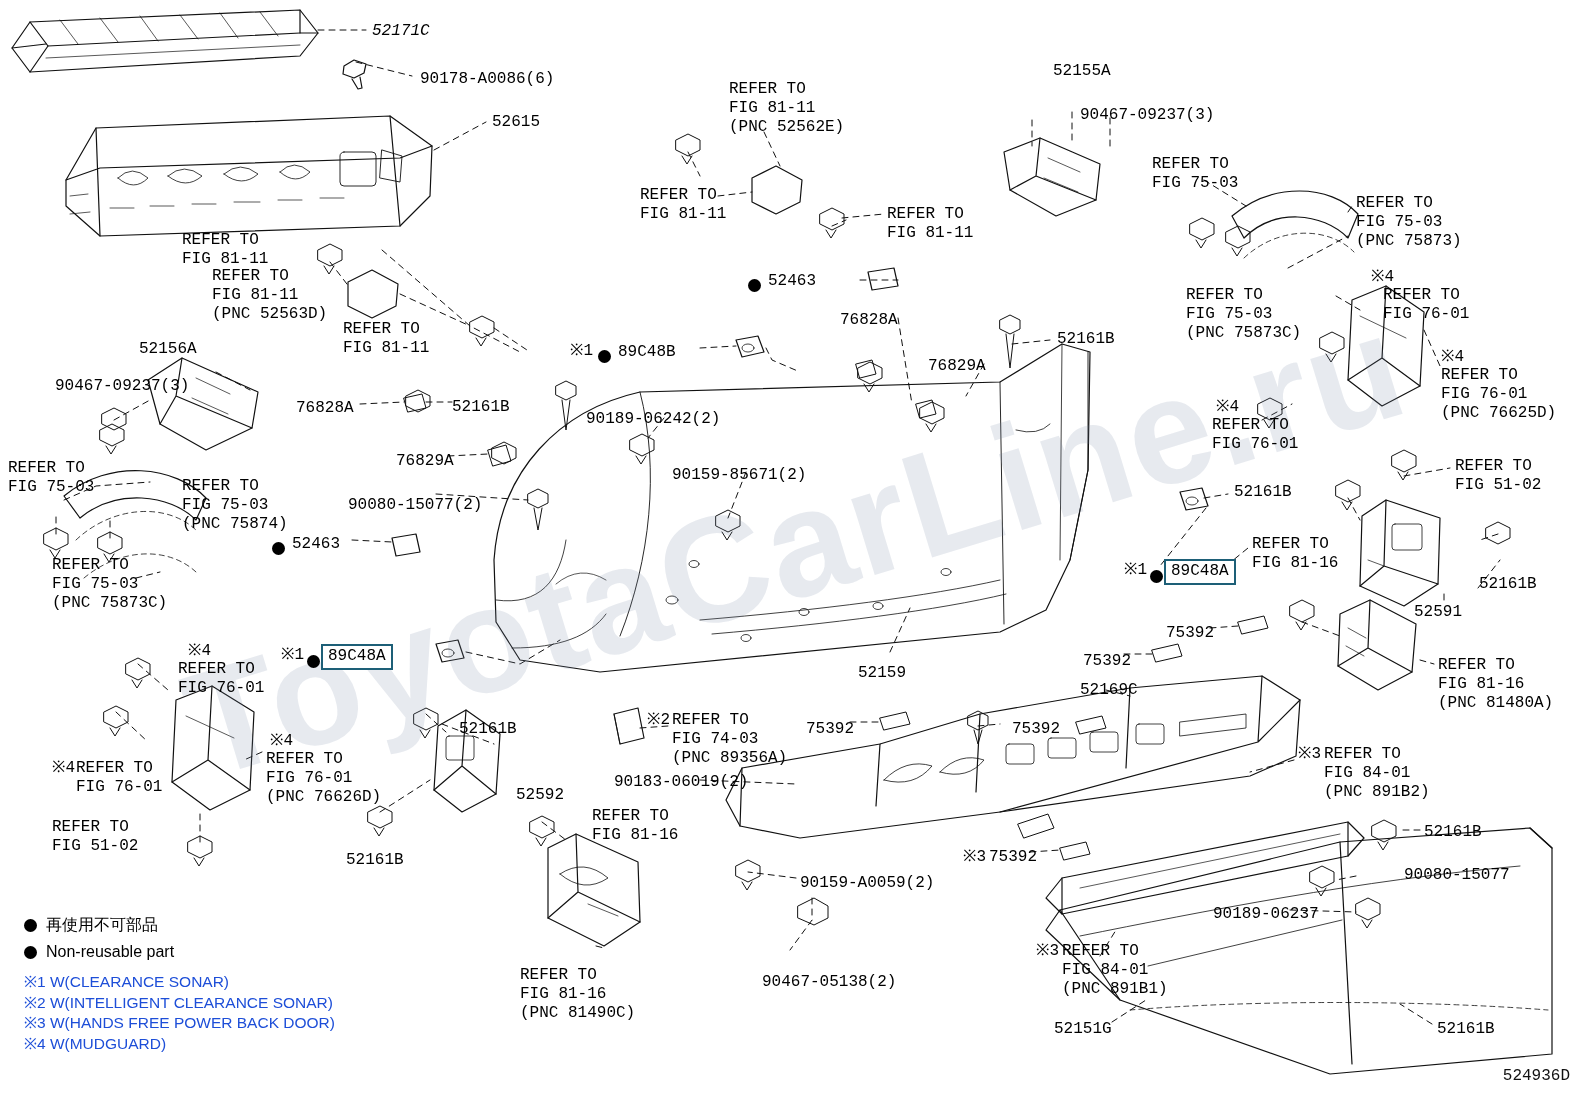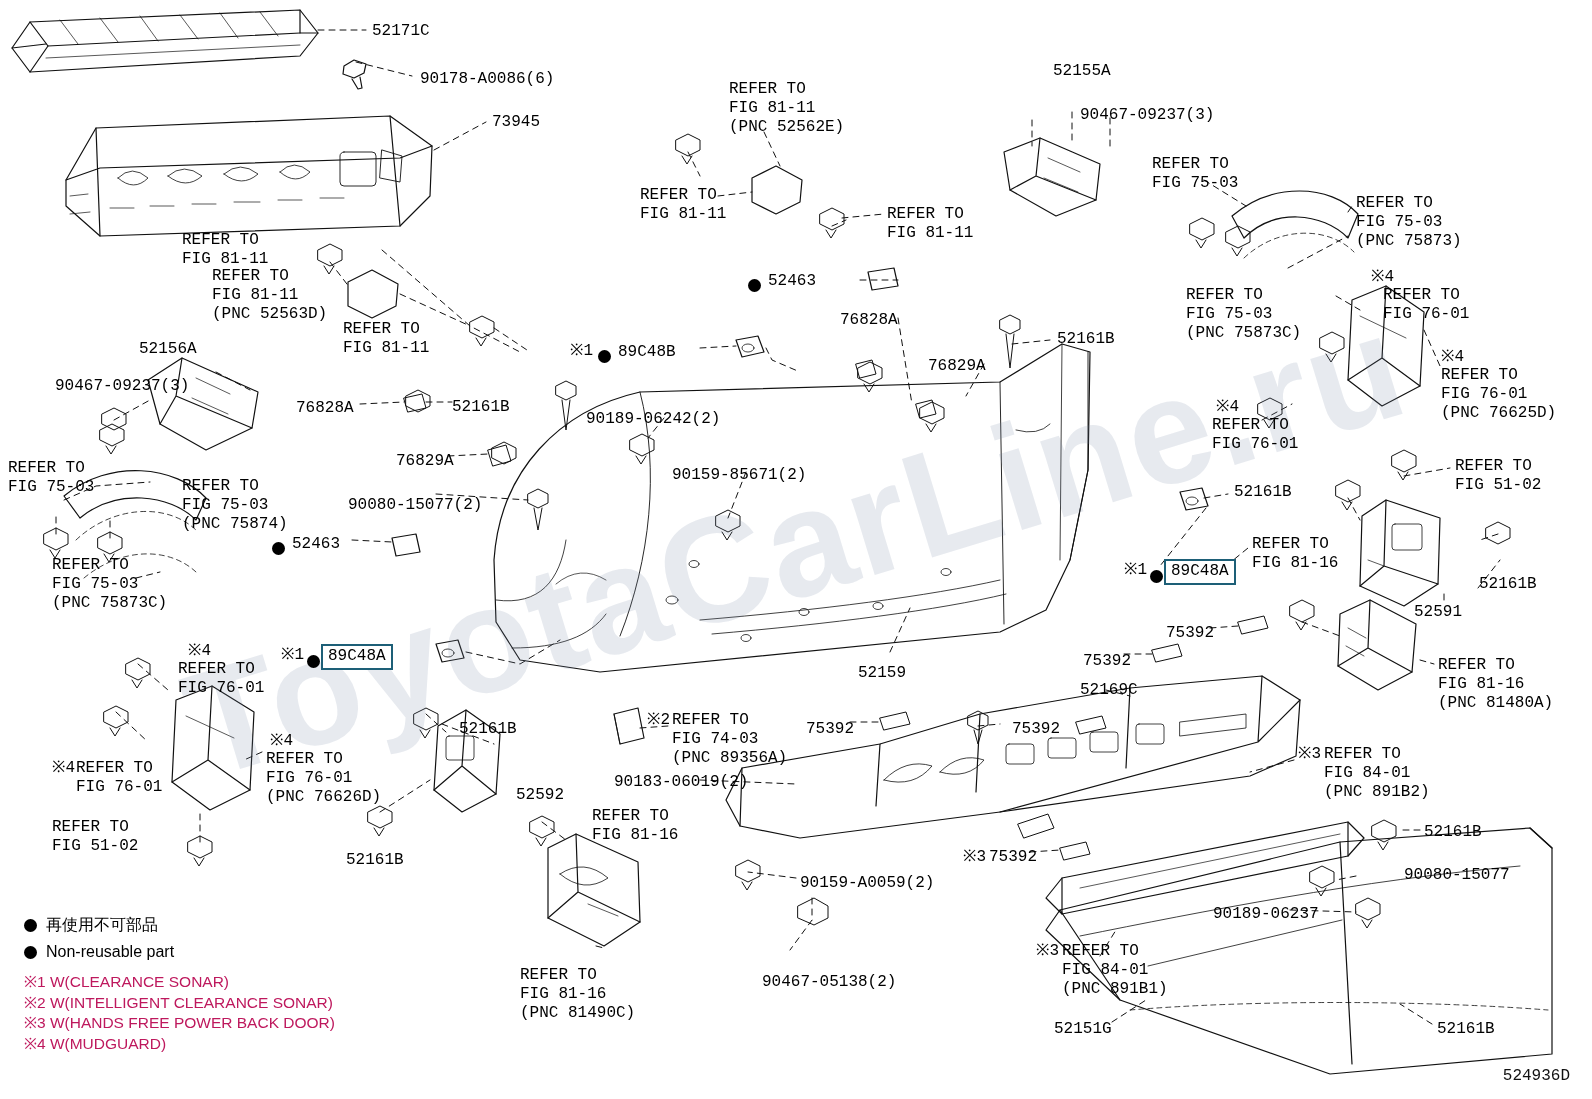--- a/index.html
+++ b/index.html
@@ -20,21 +20,21 @@
       font-family:"Liberation Sans",sans-serif;font-size:150px;font-weight:bold;
       color:rgba(120,140,165,0.18);transform:rotate(-17deg);transform-origin:center center;
       display:flex;align-items:center;justify-content:center;letter-spacing:2px;
       pointer-events:none;user-select:none;}
 
   .legend{position:absolute;left:24px;top:915px;text-align:right;}
   .legend .row{display:flex;align-items:center;margin-bottom:7px;}
   .legend .bullet{width:13px;height:13px;border-radius:50%;background:#000;margin-right:9px;flex:none;}
   .legend .txt{font-family:"Liberation Sans",sans-serif;font-size:16px;color:#000;}
   .notes{position:absolute;left:24px;top:972px;}
-  .notes div{font-family:"Liberation Sans",sans-serif;font-size:15.5px;line-height:20.5px;color:#be185d;}
+  .notes div{font-family:"Liberation Sans",sans-serif;font-size:15.5px;line-height:20.5px;color:#1d4ed8;}
 
   .code{position:absolute;right:22px;bottom:14px;font-family:"Liberation Mono",monospace;font-size:16px;}
 </style>
 </head>
 <body>
 
 <div id="stage">
 
   <svg viewBox="0 0 1592 1099">
     <g fill="none" stroke="#111" stroke-width="1.2" stroke-linejoin="round" stroke-linecap="round">
@@ -331,23 +331,23 @@
 
   <div class="wm">ToyotaCarLine.ru</div>
 
   <div class="dot" style="left:748px;top:279px;"></div>
   <div class="dot" style="left:272px;top:542px;"></div>
   <div class="dot" style="left:598px;top:350px;"></div>
   <div class="dot" style="left:307px;top:655px;"></div>
   <div class="dot" style="left:1150px;top:570px;"></div>
 
   <div id="labels">
-      <div class="lbl" style="left: 372px; top: 22px;">52171C</div>
+      <div class="lbl" style="left: 372px; top: 22px; font-style: italic;">52171C</div>
       <div class="lbl" style="left: 420px; top: 70px;">90178-A0086(6)</div>
-      <div class="lbl" style="left: 492px; top: 113px;">73945</div>
+      <div class="lbl" style="left: 492px; top: 113px;">52615</div>
       <div class="lbl" style="left: 729px; top: 80px;">REFER TO
 FIG 81-11
 (PNC 52562E)</div>
       <div class="lbl" style="left: 640px; top: 186px;">REFER TO
 FIG 81-11</div>
       <div class="lbl" style="left: 887px; top: 205px;">REFER TO
 FIG 81-11</div>
       <div class="lbl" style="left: 1053px; top: 62px;">52155A</div>
       <div class="lbl" style="left: 1080px; top: 106px;">90467-09237(3)</div>
       <div class="lbl" style="left: 1152px; top: 155px;">REFER TO

